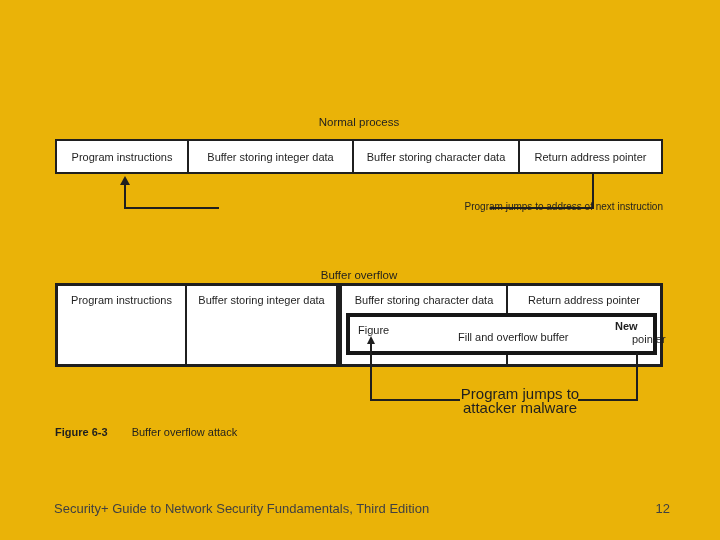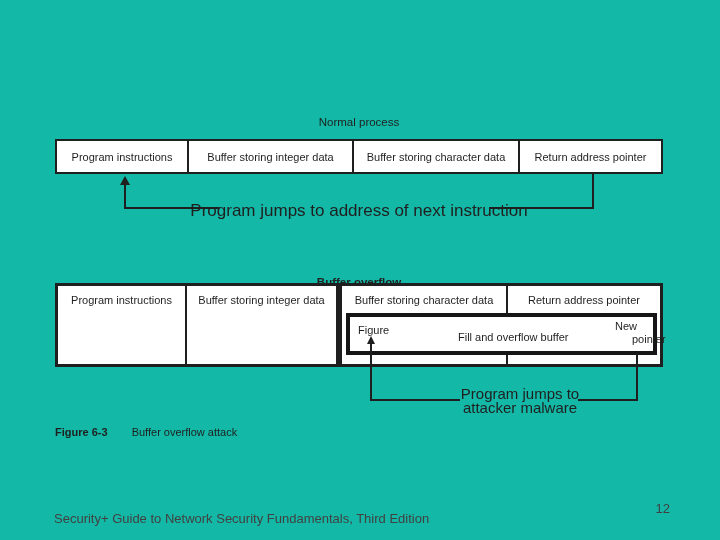--- a/index.html
+++ b/index.html
@@ -1,22 +1,22 @@
 <!DOCTYPE html>
 <html><head>
 <meta charset="utf-8">
 <style>
   html,body{margin:0;padding:0;background:#fff;}
   #canvas{
-    position:relative;width:720px;height:540px;background:#14b8a6;overflow:hidden;
+    position:relative;width:720px;height:540px;background:#eab308;overflow:hidden;
     font-family:"Liberation Sans",sans-serif;color:#1f1f1f;
   }
   .ctr{position:absolute;left:55px;width:608px;text-align:center;}
   .dtitle{font-size:11.5px;}
-  .dlabel{font-size:17px;}
+  .dlabel{font-size:10px;text-align:right;}
 
   
   .dtable{position:absolute;left:55px;width:608px;box-sizing:border-box;
     border:2px solid #1f1f1f;display:flex;background:#fff;}
   #np-table{top:139px;height:35px;}
   #np-table .cell{display:flex;align-items:center;justify-content:center;
     font-size:11px;text-align:center;line-height:12px;}
   .bdr2{border-right:2px solid #1f1f1f;}
   .bdr6{border-right:6px solid #1f1f1f;}
 
@@ -40,21 +40,21 @@
   .z3{z-index:3;}
 
   #bo-jump-label{position:absolute;left:455px;top:387px;width:130px;
     text-align:center;font-size:15px;line-height:13.5px;background:transparent;}
 
   #caption{position:absolute;left:55px;top:426px;font-size:11px;}
   #caption .cap-label{font-weight:bold;}
   #caption .cap-text{margin-left:21px;}
 
   .footer-text{position:absolute;top:501px;font-size:13px;color:#414141;}
-  #footer-left{left:54px;margin-top:10px;}
+  #footer-left{left:54px;}
   #footer-page{right:50px;}
 </style>
 </head>
 <body>
 
 <div id="canvas">
 
   <div class="ctr dtitle" style="top:116px;">Normal process</div>
 
   <div id="np-table" class="dtable">
@@ -64,34 +64,34 @@
     <div class="cell" style="flex:1;">Return address pointer</div>
   </div>
 
   <div class="vline" style="left:592px;top:174px;width:2px;height:34px;"></div>
   <div class="hline" style="left:490px;top:207px;width:104px;height:2px;"></div>
   <div class="hline" style="left:124px;top:207px;width:95px;height:2px;"></div>
   <div class="vline" style="left:124px;top:184px;width:2px;height:25px;"></div>
   <div class="tri-up" style="left:120px;top:176px;"></div>
   <div class="ctr dlabel" style="top:201px;">Program jumps to address of next instruction</div>
 
-  <div class="ctr dtitle" style="top:276px;font-weight:bold;">Buffer overflow</div>
+  <div class="ctr dtitle" style="top:269px;">Buffer overflow</div>
 
   <div id="bo-table" class="dtable">
     <div class="cell bdr2" style="width:129px;">Program instructions</div>
     <div class="cell bdr6" style="width:155px;">Buffer storing integer data</div>
     <div class="cell bdr2" style="width:166px;">Buffer storing character data</div>
     <div class="cell" style="flex:1;">Return address pointer</div>
   </div>
 
   <div id="bo-overlay">
     <span class="ov-txt" id="ov-malware">Figure</span>
     <span class="ov-txt" id="ov-fill">Fill and overflow buffer</span>
     <span class="ov-txt" id="ov-new">
-      <span style="display:block;">New</span>
+      <span style="display:block;font-weight:bold;">New</span>
       <span style="display:block;padding-left:17px;">pointer</span>
     </span>
   </div>
 
   <div class="tri-up z3" style="left:367px;top:336px;border-left-width:4px;border-right-width:4px;border-bottom-width:8px;"></div>
   <div class="vline z3" style="left:370px;top:343px;width:2px;height:57px;"></div>
   <div class="vline z3" style="left:636px;top:353px;width:2px;height:48px;"></div>
   <div class="hline" style="left:370px;top:399px;width:90px;height:2px;"></div>
   <div class="hline" style="left:578px;top:399px;width:60px;height:2px;"></div>
   <div id="bo-jump-label">

